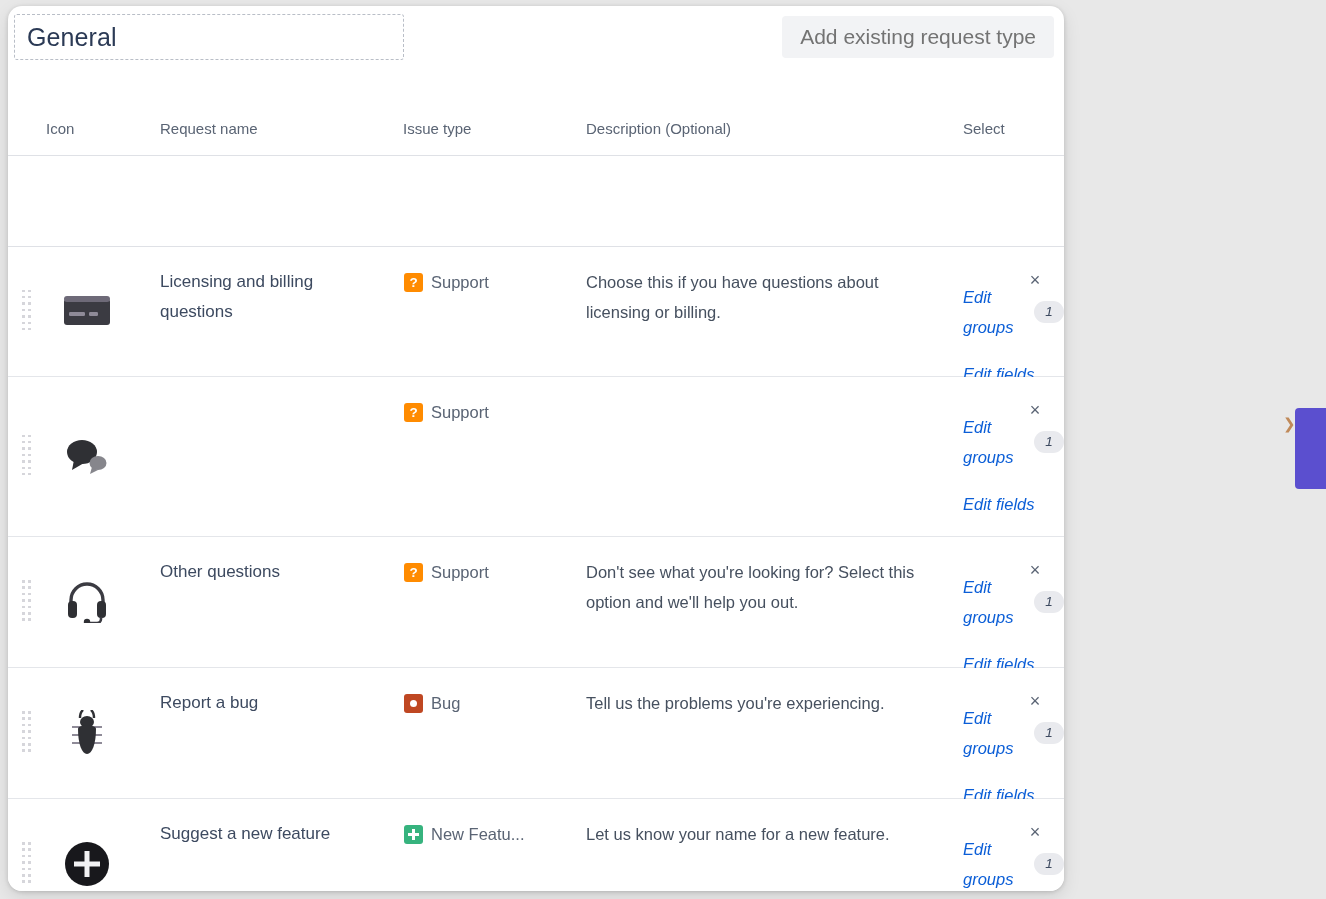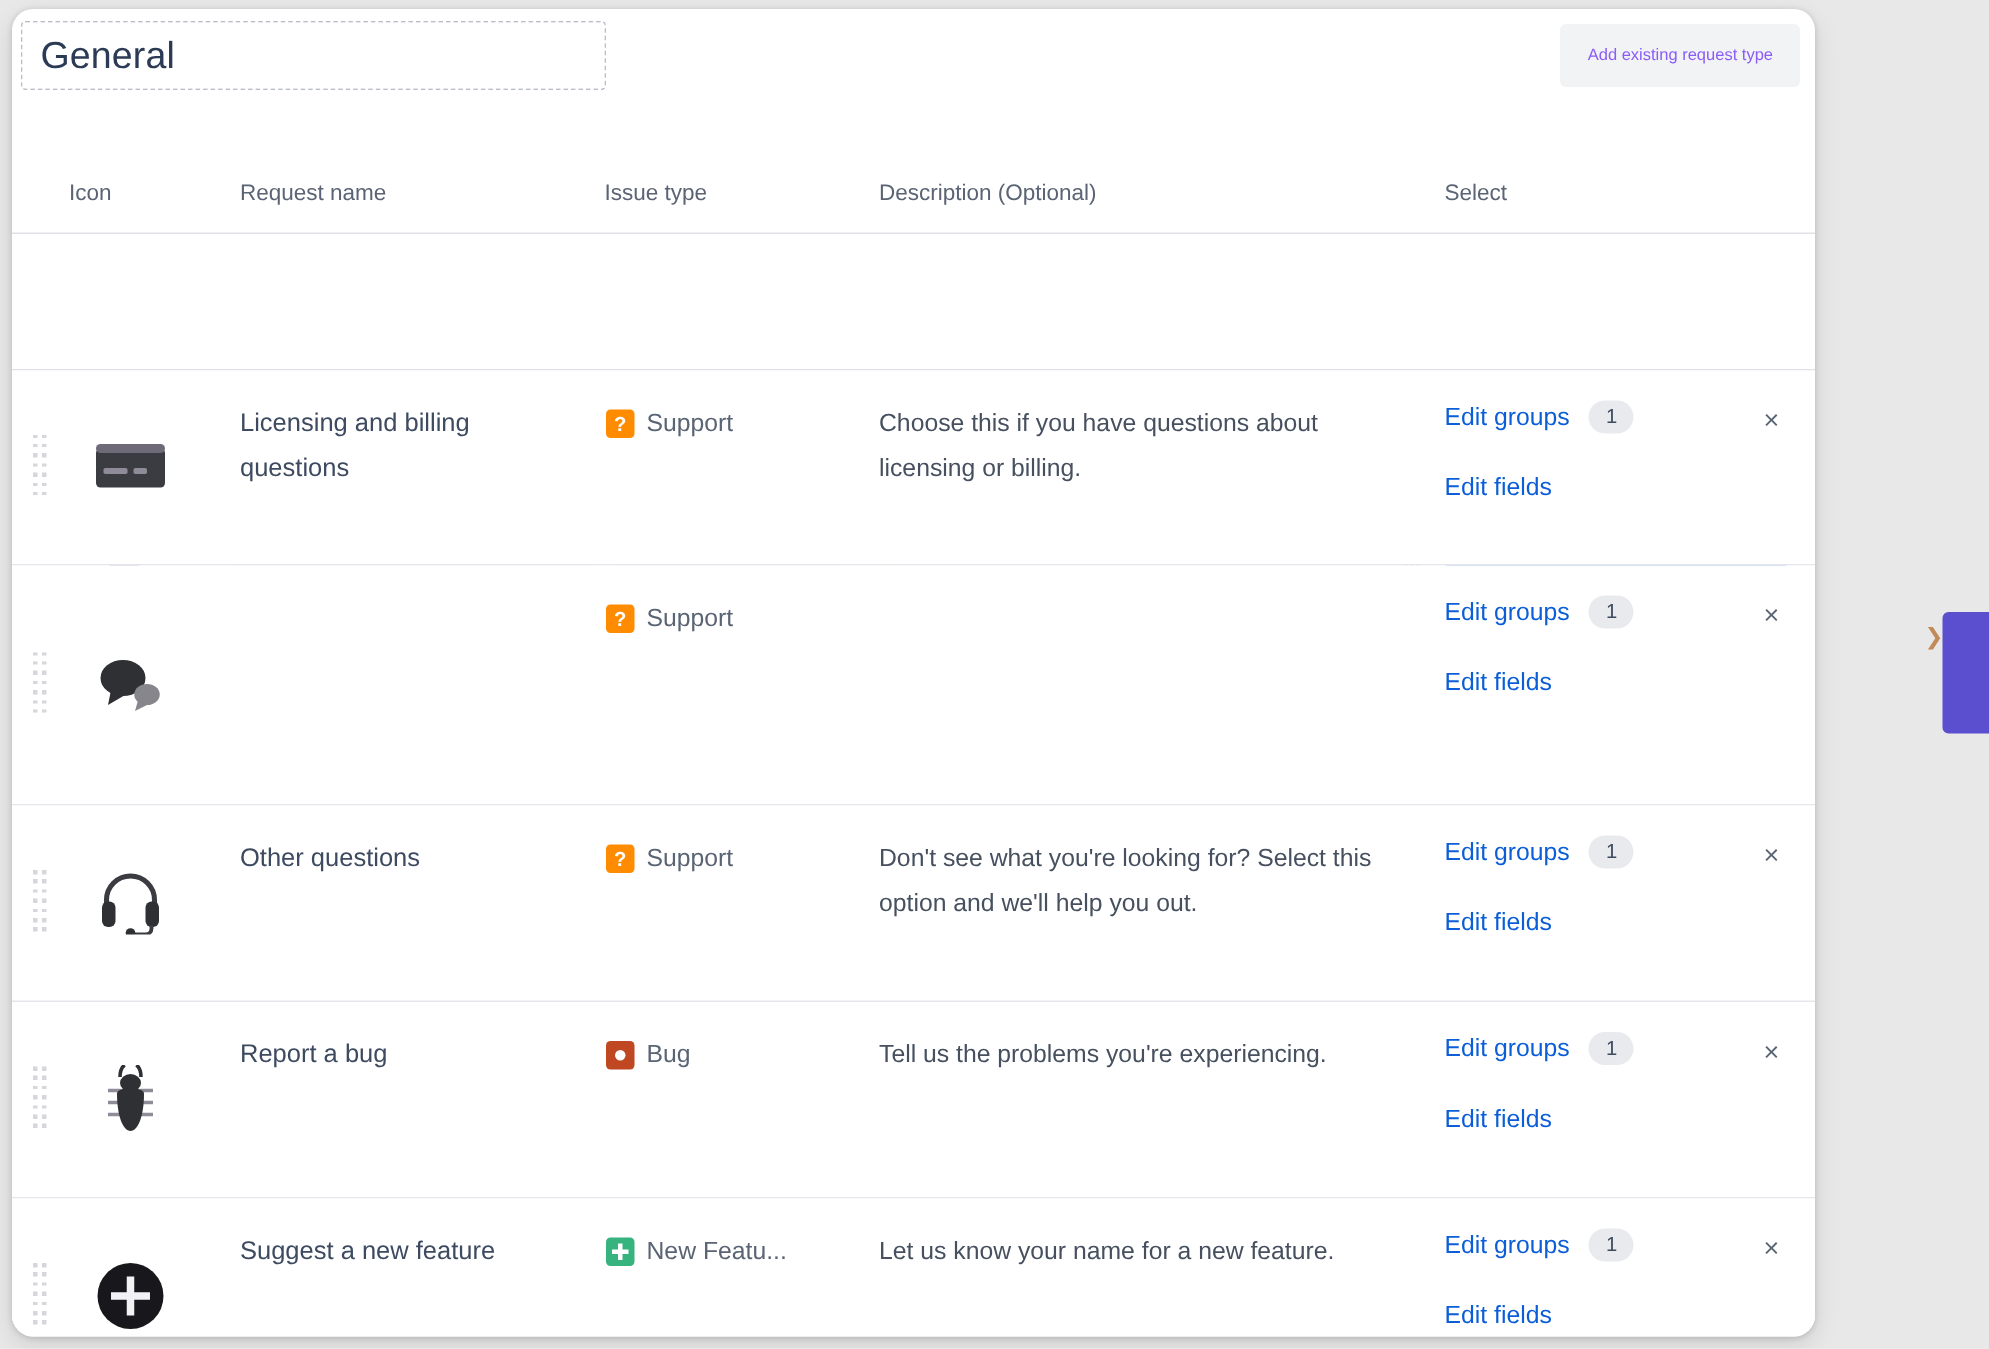--- a/index.html
+++ b/index.html
@@ -12,21 +12,21 @@
   }
   #root {
     position: relative;
     width: 1326px; height: 899px;
     background: #e8e8e8;
   }
   
   .card {
     position: absolute;
     left: 8px; top: 6px;
-    width: 1202px; height: 885px;
+    width: 1056px; height: 885px;
     background: #ffffff;
     border-radius: 14px;
     box-shadow: 0 1px 4px rgba(0,0,0,.16), 0 6px 18px rgba(0,0,0,.10);
     overflow: hidden;
   }
   
   .hdr {
     position: relative;
     height: 104px;
   }
@@ -44,22 +44,22 @@
     color: #2b3a55;
     letter-spacing: .1px;
   }
   .add-existing {
     position: absolute;
     right: 10px; top: 10px;
     height: 42px;
     padding: 0 18px;
     background: #f2f3f5;
     border: none; border-radius: 4px;
-    color: #8b5cf6;
-    font-size: 11px;
+    color: #737373;
+    font-size: 21px;
     font-family: "Liberation Sans", sans-serif;
     display: flex; align-items: center;
     cursor: pointer;
   }
   
   .colhdr {
     position: relative;
     height: 46px;
     border-bottom: 1px solid #dfe1e6;
   }
@@ -224,21 +224,21 @@
   .row-desc {
     position: absolute;
     left: 578px; top: 20px;
     width: 348px;
     font-size: 16.5px;
     color: #46505f;
     line-height: 30px;
   }
   .row-actions {
     position: absolute;
-    left: 955px; top: 16px;
+    left: 955px; top: 35px; font-style: italic;
   }
   .act-line {
     display: flex; align-items: center; gap: 13px;
     line-height: 30px;
   }
   .act-link {
     color: #0b5ed7;
     font-size: 16.5px;
     cursor: pointer;
     text-decoration: none;

